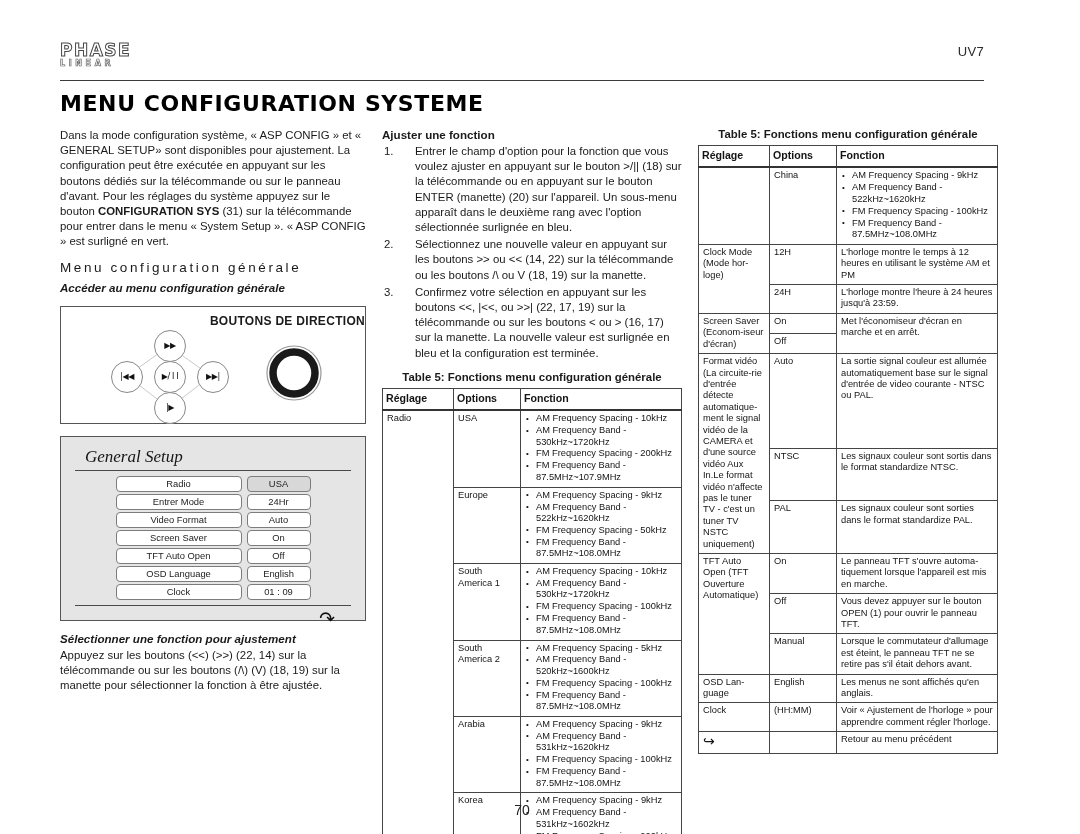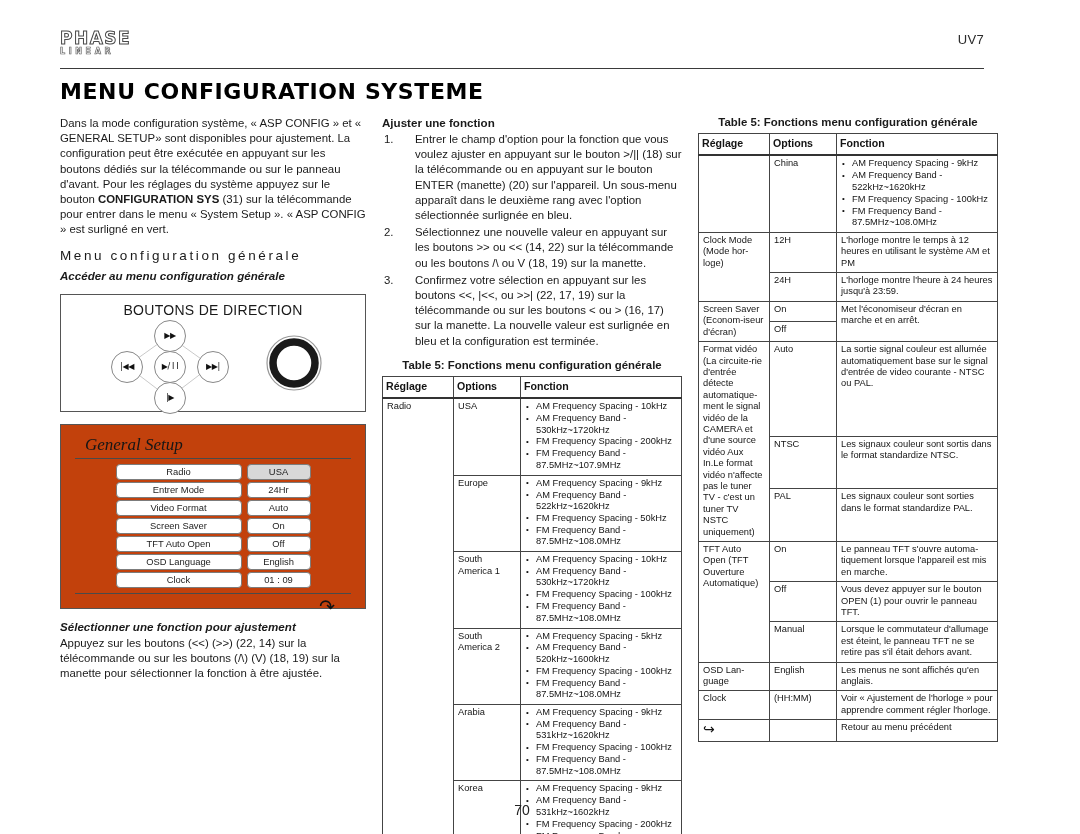--- a/index.html
+++ b/index.html
@@ -15,21 +15,21 @@
     position: relative;
     overflow: hidden;
   }
 
   .page {
     position: absolute;
     left: 0; top: 0;
     width: 1044px;
     height: 834px;
     box-sizing: border-box;
-    padding: 28px 60px 0 60px;
+    padding: 40px 60px 0 60px;
   }
 
   
   .header {
     position: relative;
     height: 40px;
     border-bottom: 1.4px solid #3a3a3a;
   }
   .logo {
     position: absolute;
@@ -138,23 +138,23 @@
   
   .dir-box {
     border: 1px solid #555;
     margin-top: 12px;
     padding: 7px 0 10px 0;
     height: 118px;
     box-sizing: border-box;
     position: relative;
   }
   .dir-title {
-    text-align: center;
-    font-size: 14px;
-    font-weight: normal;
+    text-align: right;
+    font-size: 12px;
+    font-weight: bold;
     letter-spacing: 0.3px;
   }
   .dir-art {
     position: relative;
     height: 94px;
   }
   .dpad {
     position: absolute;
     left: 50px;
     top: 2px;
@@ -190,21 +190,21 @@
   }
 
   
   .gs-screen {
     border: 1px solid #555;
     margin-top: 12px;
     padding: 10px 14px 8px 14px;
     height: 185px;
     box-sizing: border-box;
     position: relative;
-    background: #c2410c;
+    background: #e5e5e5;
   }
   .gs-title {
     font-family: "Liberation Serif", serif;
     font-style: italic;
     font-size: 17px;
     padding-left: 10px;
     padding-bottom: 3px;
     border-bottom: 1.6px solid #4a4a4a;
     color: #161616;
   }

